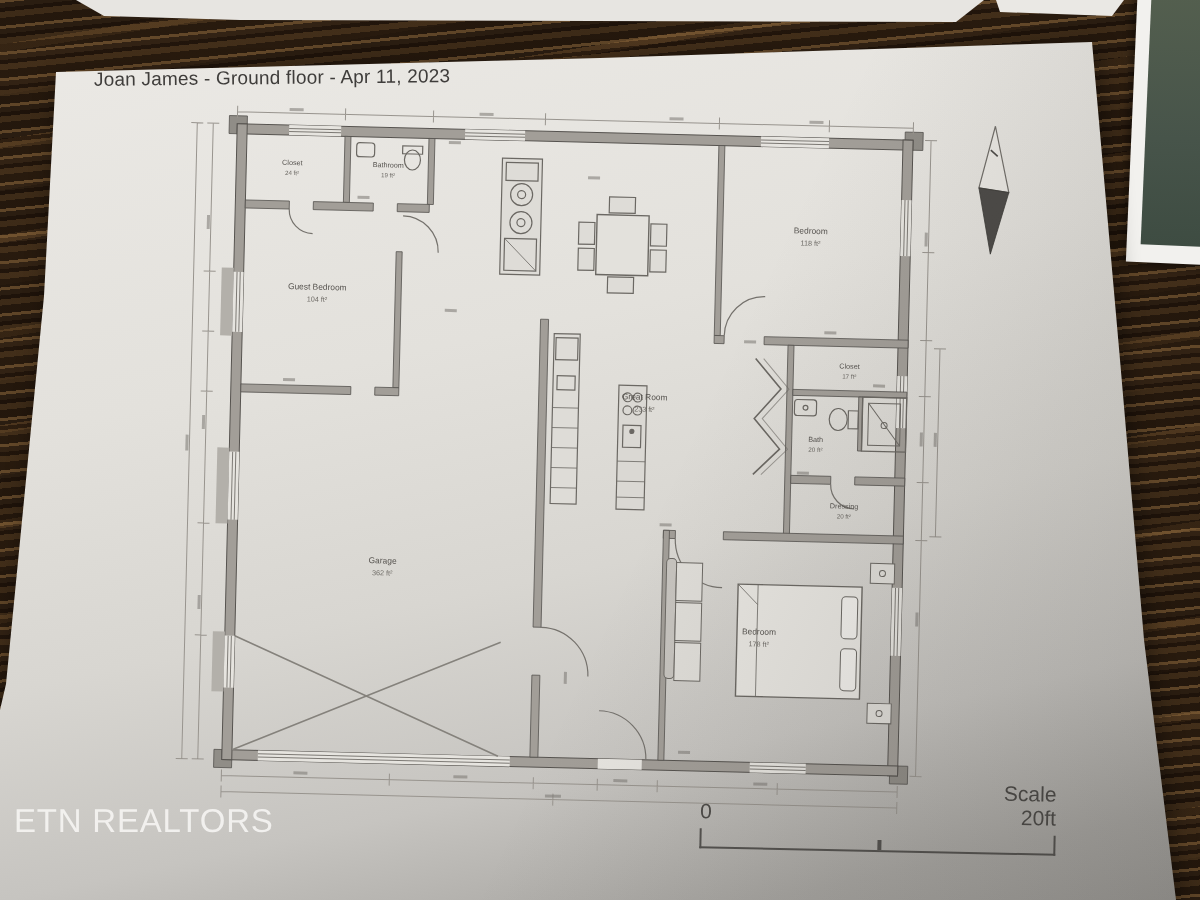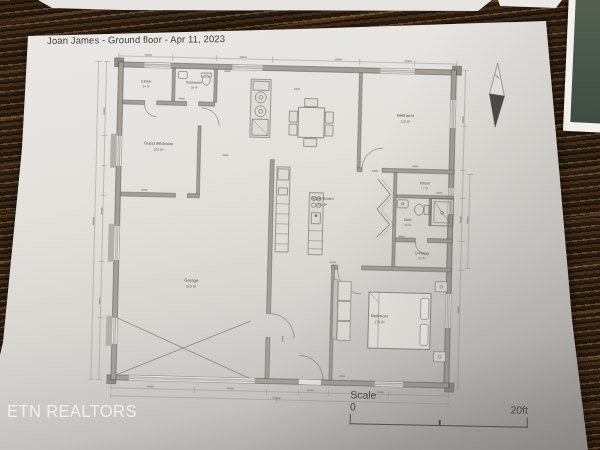--- a/index.html
+++ b/index.html
@@ -8,21 +8,21 @@
     background-color:#3a2817;
     background-image:
       repeating-linear-gradient(174deg, rgba(146,108,62,.50) 0 1.5px, rgba(58,40,20,0) 1.5px 4px, rgba(20,10,4,.55) 4px 6px, rgba(96,68,36,.35) 6px 9px, rgba(30,18,8,.50) 9px 13px),
       repeating-linear-gradient(171deg, rgba(0,0,0,.28) 0 22px, rgba(128,92,50,.28) 22px 26px, rgba(0,0,0,.14) 26px 47px);
   }
   .top-sheet{position:absolute;inset:0;pointer-events:none;}
   .top-sheet.s1{clip-path:polygon(38px 0px,492px 0px,478px 11px,120px 10px,52px 8px);background:#e7e5e1;}
   .top-sheet.s2{clip-path:polygon(498px 0px,562px 0px,556px 8px,500px 6px);background:#eae8e4;}
   .photo-card{position:absolute;left:566px;top:-10px;width:52px;height:142px;background:#f2f1ee;transform:rotate(2.5deg);box-shadow:-2px 2px 4px rgba(0,0,0,.4);}
   .photo-card .green{position:absolute;left:7px;top:0px;right:-4px;bottom:9px;background:linear-gradient(180deg,#55604f,#47544a 60%,#3e4c42);}
-  .paper-wrap{position:absolute;inset:0;filter:drop-shadow(2px 4px 6px rgba(0,0,0,.45));}
+  .paper-wrap{position:absolute;inset:0;filter:drop-shadow(2px 4px 6px rgba(0,0,0,.45));text-align:right;}
   .paper{position:absolute;inset:0;
     clip-path:polygon(28px 36px,300px 29px,546px 21px,560px 180px,572px 320px,588px 450px,-22px 450px,3px 342px,22px 148px);
     background:linear-gradient(168deg,#eceae6 0%,#e3e1dc 38%,#d8d6d1 60%,#c6c4c0 78%,#a8a6a2 92%,#9d9b97 100%);
   }
   .paper-shade{position:absolute;inset:0;background:linear-gradient(115deg,rgba(0,0,0,0) 55%,rgba(40,38,35,.10) 78%,rgba(40,38,35,.18) 100%);pointer-events:none;}
   .plan-title{position:absolute;left:47px;top:34px;font-size:9.5px;color:#3f3d3b;letter-spacing:.1px;transform:rotate(-.6deg);white-space:nowrap;}
   .plan{position:absolute;left:84px;top:48px;transform:rotate(1.4deg);transform-origin:40px 40px;}
   .scale{position:absolute;left:350px;top:391px;width:178px;transform:rotate(1.2deg);color:#4c4a47;}
   .scale .lbl{font-size:10.5px;line-height:11px;}
   .scale .row{display:flex;justify-content:space-between;font-size:10.5px;line-height:11px;margin-top:1px;}

